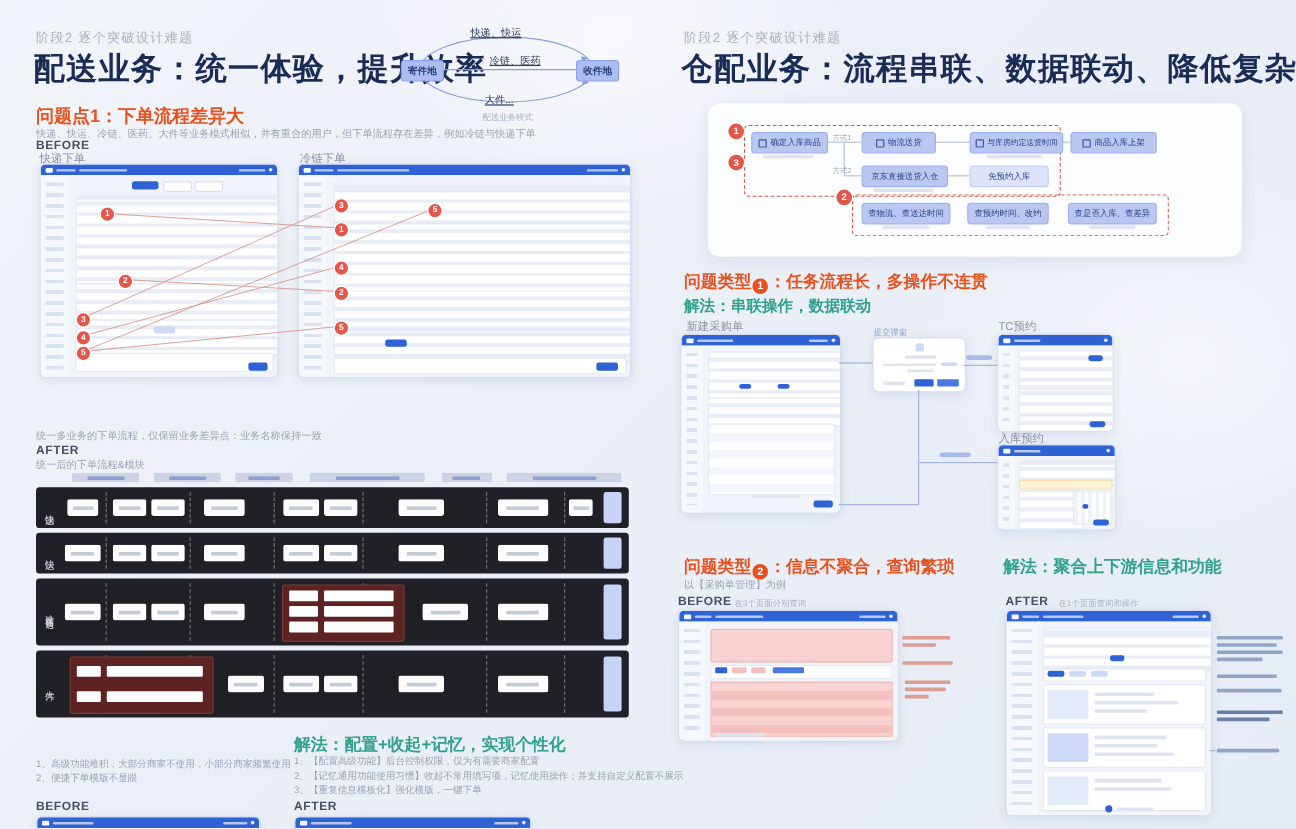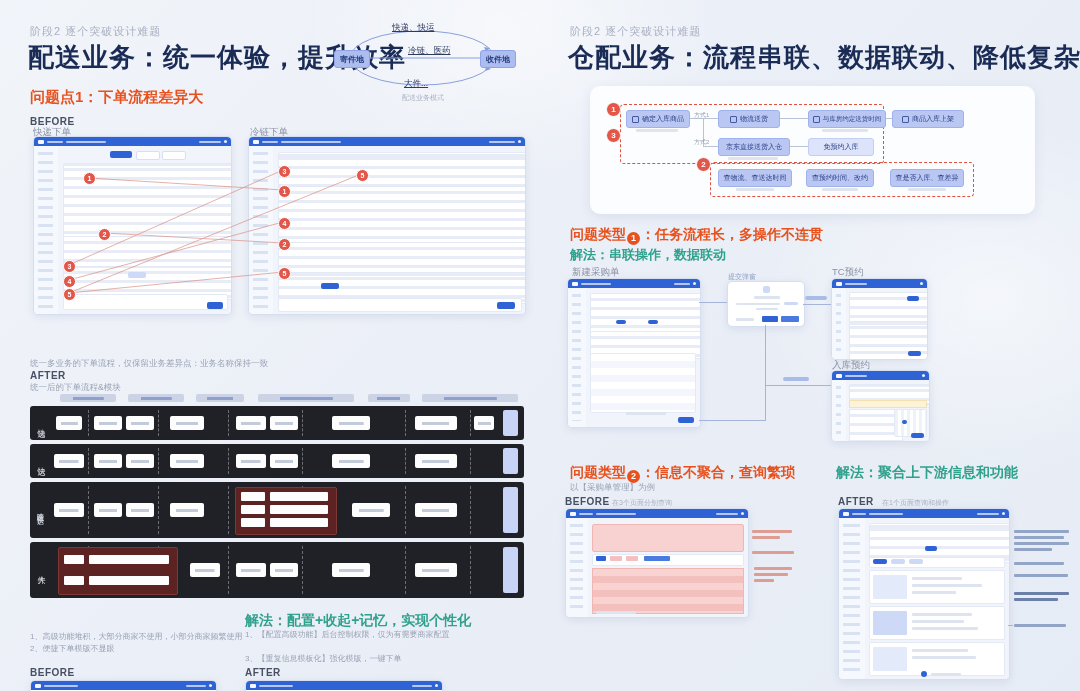--- a/index.html
+++ b/index.html
@@ -105,20 +105,21 @@
     </svg>
     <div class="mode-box" style="left:4px;top:28px;">寄件地</div>
     <div class="mode-box" style="left:150px;top:28px;">收件地</div>
     <div class="mode-label" style="left:62px;top:0px;">快递、快运</div>
     <div class="mode-label" style="left:78px;top:23px;">冷链、医药</div>
     <div class="mode-label" style="left:74px;top:56px;">大件...</div>
     <div class="mode-cap" style="left:72px;top:71px;">配送业务模式</div>
   </div>
 
   <div class="sec-orange" style="left:30px;top:88px;">问题点1：下单流程差异大</div>
+  <div class="desc" style="left:30px;top:106px;">快递、快运、冷链、医药、大件等业务模式相似，并有重合的用户，但下单流程存在差异，例如冷链与快递下单</div>
   <div class="stage-label" style="left:30px;top:116px;">BEFORE</div>
   <div class="shot-label" style="left:33px;top:126px;">快递下单</div>
   <div class="shot-label" style="left:250px;top:126px;">冷链下单</div>
 
   <div class="win" style="left:33px;top:136px;width:197px;height:177px;">
     <div class="win-head">
       <span class="wh-logo"></span>
       <span class="wh-bar" style="width:16px"></span>
       <span class="wh-bar" style="width:40px"></span>
       <span class="wh-bar" style="width:22px;margin-left:auto"></span>
@@ -276,20 +277,21 @@
       <div class="dk-box" style="left:302px;top:21px;width:38px;"></div>
       <div class="dk-box" style="left:385px;top:21px;width:42px;"></div>
       <div class="dk-blue" style="right:6px;top:5px;width:15px;height:46px;"></div>
     </div>
   </div>
 
   <div class="desc" style="left:30px;top:631px;font-size:8px;">1、高级功能堆积，大部分商家不使用，小部分商家频繁使用</div>
   <div class="desc" style="left:30px;top:643px;font-size:8px;">2、便捷下单模版不显眼</div>
   <div class="sec-teal" style="left:245px;top:612px;font-size:14px;">解法：配置+收起+记忆，实现个性化</div>
   <div class="desc" style="left:245px;top:629px;font-size:8px;">1、【配置高级功能】后台控制权限，仅为有需要商家配置</div>
+  <div class="desc" style="left:245px;top:641px;font-size:8px;">2、【记忆通用功能使用习惯】收起不常用填写项，记忆使用操作；并支持自定义配置不展示</div>
   <div class="desc" style="left:245px;top:653px;font-size:8px;">3、【重复信息模板化】强化模版，一键下单</div>
   <div class="stage-label" style="left:30px;top:667px;">BEFORE</div>
   <div class="stage-label" style="left:245px;top:667px;">AFTER</div>
 
   <div class="win" style="left:30px;top:680px;width:185px;height:11px;border-radius:5px 5px 0 0;">
     <div class="win-head">
         <span class="wh-logo"></span>
         <span class="wh-bar" style="width:34px"></span>
         <span class="wh-bar" style="width:20px;margin-left:auto"></span>
         <span class="wh-dot"></span>

